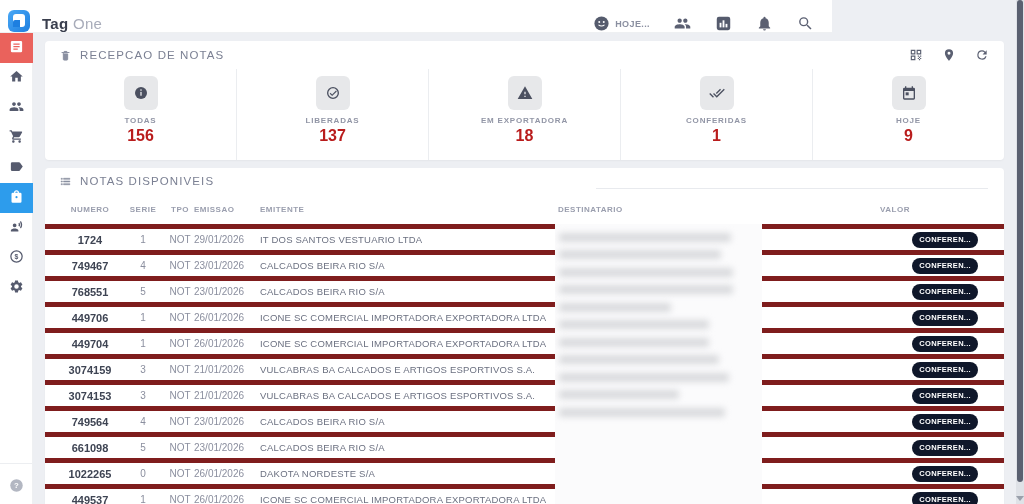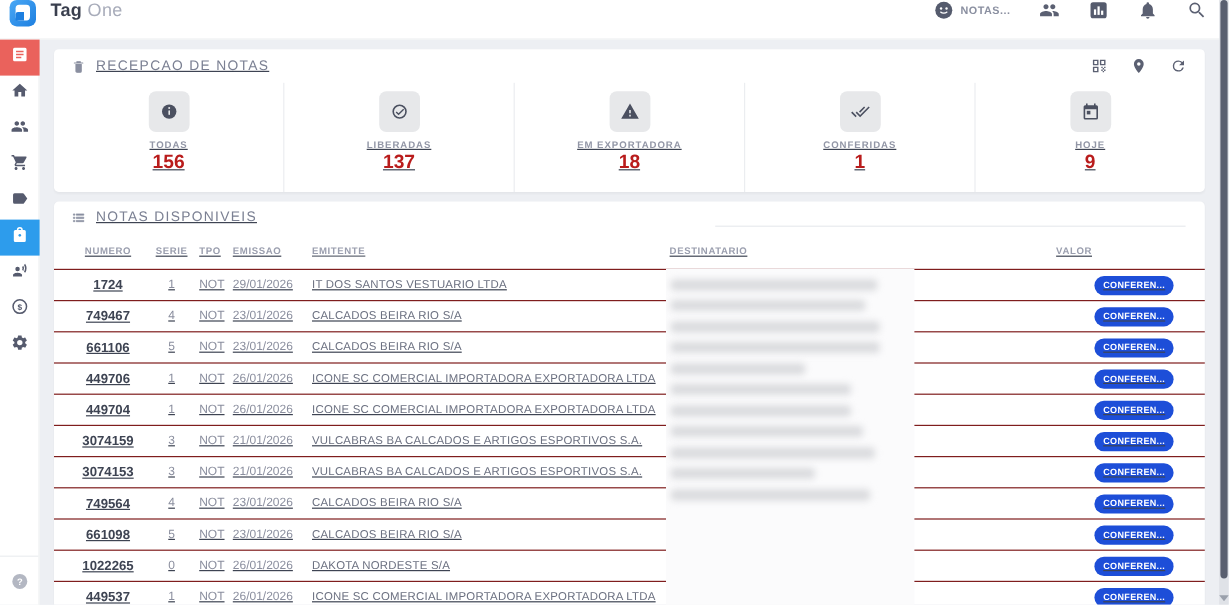--- a/index.html
+++ b/index.html
@@ -1,22 +1,22 @@
 <!DOCTYPE html>
 <html><head>
 <meta charset="utf-8">
 <style>
   * { margin:0; padding:0; box-sizing:border-box; }
   html,body { width:1024px; height:504px; overflow:hidden; }
   body { font-family:"Liberation Sans", sans-serif; background:#edeff3; color:#3e4453; }
   .app { position:relative; width:1024px; height:504px; overflow:hidden; }
 
   
-  .topbar { position:absolute; top:0; left:0; width:1024px; height:33px; background:#fff;
-            border-bottom:1px solid #eef0f2; display:flex; align-items:flex-start; z-index:5; }
+  .topbar { position:absolute; top:0; left:0; width:832px; height:33px; background:#fff;
+            border-bottom:1px solid #eef0f2; display:flex; align-items:flex-end; z-index:5; }
   .logo { width:22px; height:22px; margin-left:8px; border-radius:6px;
           background:linear-gradient(135deg,#4aa8f5,#1d7fe0); position:relative; flex:0 0 auto; }
   .logo::before { content:""; position:absolute; left:5px; top:4px; width:12px; height:13px;
           background:#fff; border-radius:3px; }
   .logo::after { content:""; position:absolute; left:5px; top:10px; width:7px; height:7px;
           background:#1d7fe0; border-radius:2px 0 0 0; }
   .brand { margin-left:12px; font-size:15px; font-weight:700; color:#3a3f4e; letter-spacing:.3px; }
   .brand .light { color:#a8acba; font-weight:400; }
   .topbar-right { margin-left:auto; margin-right:18px; display:flex; align-items:center; gap:24px; }
   .user-chip { display:flex; align-items:center; gap:5px; }
@@ -39,21 +39,21 @@
   .side-item.active-red { background:#ea625c; color:#fff; }
   .side-item.active-blue { background:#2d9cec; color:#fff; }
   .side-spacer { flex:1; }
   .side-divider { height:1px; background:#eceef1; margin:0 0 6px 0; }
   .side-help { width:33px; height:34px; display:flex; align-items:center; justify-content:center; color:#b3b7c2; }
   .side-help svg { width:15px; height:15px; fill:currentColor; }
 
   
   .main { position:absolute; top:33px; left:33px; width:983px; height:471px; background:#edeff3;
           padding:8px 12px 0 12px; overflow:hidden; }
-  .card { background:#fff; border-radius:4px; box-shadow:0 1px 2px rgba(0,0,0,.04);text-decoration:underline; }
+  .card { background:#fff; border-radius:4px; box-shadow:0 1px 2px rgba(0,0,0,.04); }
 
   .card-head { display:flex; align-items:center; height:28px; padding:0 14px; }
   .card-title { display:flex; align-items:center; gap:8px; font-size:11.5px; letter-spacing:1.1px;
                 color:#7b8093; font-weight:500; }
   .card-title svg { width:13px; height:13px; fill:#8a8fa0; stroke:#8a8fa0; }
   .head-actions { margin-left:auto; display:flex; align-items:center; gap:16px; }
   .head-actions .hicon { color:#6d7避284; }
   .head-actions .hicon svg { width:14px; height:14px; }
 
   
@@ -68,37 +68,37 @@
   .stat-value { margin-top:2px; font-size:16px; font-weight:700; color:#b91c1c; }
 
   
   .notes-card { margin-top:8px; position:relative; min-height:344px; border-radius:4px 4px 0 0; }
   .notes-head { height:26px; padding:0 14px; display:flex; align-items:center; }
   .odd-line { position:absolute; top:20px; left:551px; width:392px; height:1px; background:#e8eaee; }
 
   .trow { display:flex; align-items:center; padding:0 26px 0 15px; }
   .thead { height:30px; }
   .th { font-size:8px; font-weight:700; color:#9a9eae; letter-spacing:.5px; }
-  .tbody-row { height:26px; border-top:1px solid #7f1d1d; cursor:pointer; }
+  .tbody-row { height:26px; border-top:5px solid #7f1d1d; cursor:pointer; }
 
   .col-numero { width:60px; text-align:center; }
   .col-serie  { width:46px; text-align:center; }
-  .col-tpo    { width:28px; }
+  .col-tpo    { width:28px;text-align:center; }
   .col-emissao{ width:66px; }
   .col-emitente { flex:1; overflow:hidden; white-space:nowrap; }
   .col-dest   { width:212px; }
   .col-valor  { width:140px; text-align:right; }
   .col-action { width:58px; margin-left:10px; display:flex; justify-content:flex-end; }
 
   .v-numero { font-size:11px; font-weight:700; color:#3e4453; }
   .v-dim    { font-size:10px; color:#8a8e9e; }
   .v-emitente { font-size:9.5px; color:#6b7080; font-weight:500; letter-spacing:.2px; }
   .v-valor  { font-size:11px; font-weight:700; color:#3e4453; }
 
-  .conf-btn { background:#1d4ed8; color:#fff; border:none; border-radius:9px; padding:3.5px 7px;
+  .conf-btn { background:#0f172a; color:#fff; border:none; border-radius:9px; padding:3.5px 7px;
               font-family:"Liberation Sans",sans-serif; font-size:7.5px; font-weight:700;
               letter-spacing:.3px; cursor:pointer; white-space:nowrap; }
 
   
   .blur-overlay { position:absolute; left:510px; top:56px; width:207px; height:288px;
                   background:#fbfbfc; z-index:3; pointer-events:none; overflow:hidden; }
   .blurbar { height:9px; margin:8.5px 0 8.5px 4px; background:#d9dadd; border-radius:3px; filter:blur(3px); }
 </style>
 </head>
 <body>
@@ -114,21 +114,21 @@
     <div class="topbar-right">
       <div class="user-chip">
         <span class="hicon">
           <svg viewBox="0 0 24 24">
               <circle cx="12" cy="12" r="10" fill="#555b6d"></circle>
               <circle cx="8.8" cy="10" r="1.4" fill="#fff"></circle>
               <circle cx="15.2" cy="10" r="1.4" fill="#fff"></circle>
               <path d="M8.3 14.2a4.6 3.2 0 0 0 7.4 0" stroke="#fff" fill="none" stroke-width="1.5" stroke-linecap="round"></path>
             </svg>
         </span>
-        <span class="uname">NOTAS...</span>
+        <span class="uname">HOJE...</span>
       </div>
       <span class="hicon">
         <svg viewBox="0 0 24 24">
             <path d="M16 11c1.66 0 3-1.34 3-3s-1.34-3-3-3-3 1.34-3 3 1.34 3 3 3zm-8 0c1.66 0 3-1.34 3-3S9.66 5 8 5 5 6.34 5 8s1.34 3 3 3zm0 2c-2.33 0-7 1.17-7 3.5V19h14v-2.5C15 14.17 10.33 13 8 13zm8 0c-.29 0-.62.02-.97.05 1.16.84 1.97 1.97 1.97 3.45V19h6v-2.5c0-2.33-4.67-3.5-7-3.5z"></path>
           </svg>
       </span>
       <span class="hicon">
         <svg viewBox="0 0 24 24">
             <rect x="2.5" y="2.5" width="19" height="19" rx="3" fill="#555b6d"></rect>
             <rect x="6.5" y="11" width="2.6" height="6.5" fill="#fff"></rect>
@@ -332,21 +332,21 @@
     <div class="v-dim col-emissao">23/01/2026</div>
     <div class="v-emitente col-emitente">CALCADOS BEIRA RIO S/A</div>
     <div class="col-dest"></div>
     <div class="v-valor col-valor"></div>
     <div class="col-action">
       <button class="conf-btn">CONFEREN...</button>
     </div>
   </div>
 
   <div class="trow tbody-row">
-    <div class="v-numero col-numero">661106</div>
+    <div class="v-numero col-numero">768551</div>
     <div class="v-dim col-serie">5</div>
     <div class="v-dim col-tpo">NOT</div>
     <div class="v-dim col-emissao">23/01/2026</div>
     <div class="v-emitente col-emitente">CALCADOS BEIRA RIO S/A</div>
     <div class="col-dest"></div>
     <div class="v-valor col-valor"></div>
     <div class="col-action">
       <button class="conf-btn">CONFEREN...</button>
     </div>
   </div>

